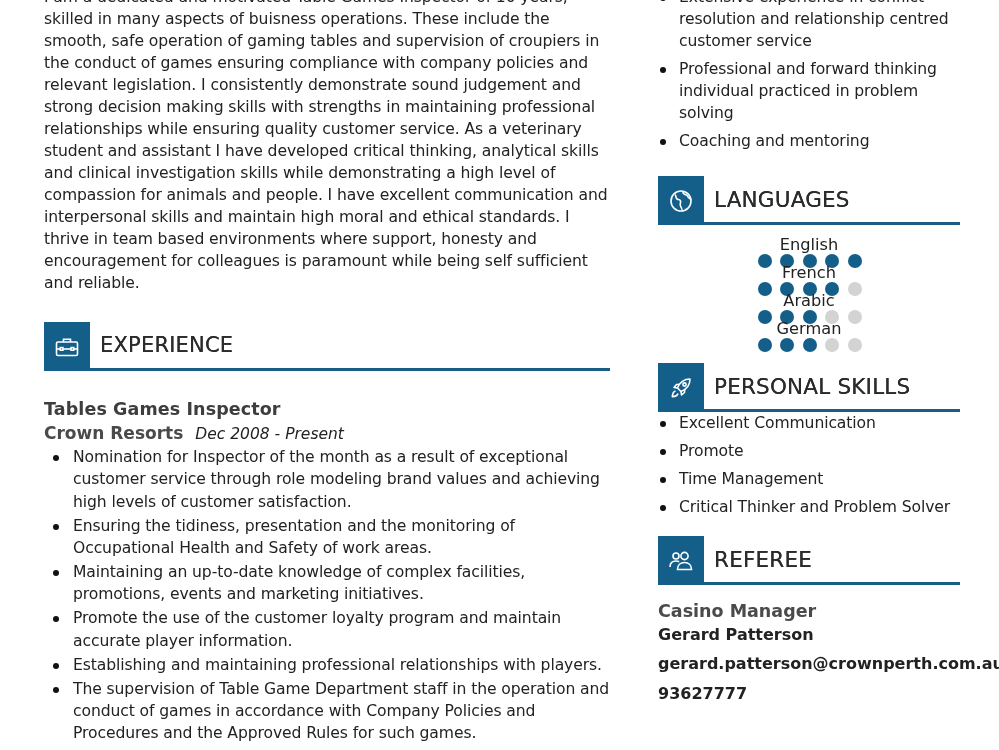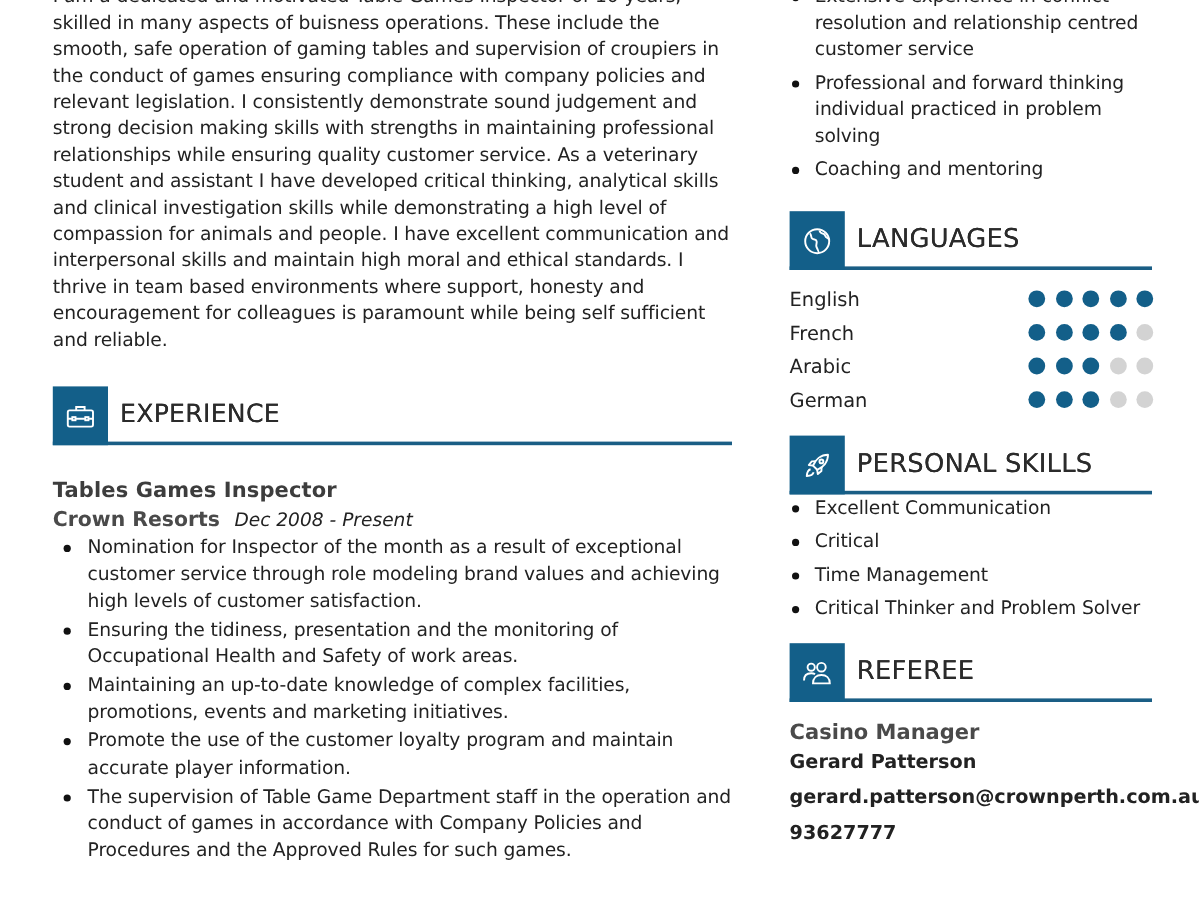--- a/index.html
+++ b/index.html
@@ -124,20 +124,21 @@
     .right ul.bullets li::before { left: 2px; }
     .right .section-head .title { font-size: 21.5px; }
     .lang-head { margin-top: 24px; }
     .lang-list { margin-top: 10px; }
     .lang-row {
       display: flex;
       align-items: center;
       justify-content: space-between;
       height: 28px;
       font-size: 16.2px;
+      flex-direction: column;
     }
     .dots { display: flex; gap: 8.5px; margin-right: -1px; }
     .dot {
       width: 14px; height: 14px;
       border-radius: 50%;
       background: #d3d3d3;
     }
     .dot.on { background: #135f89; }
     .skills-head { margin-top: 16px; }
     .skills-list { margin-top: 15px; }
@@ -183,20 +184,21 @@
       <div class="job-title">Tables Games Inspector</div>
       <div class="job-sub">
         <span class="company">Crown Resorts</span>
         <span class="dates">Dec 2008 -  Present</span>
       </div>
       <ul class="bullets">
         <li>Nomination for Inspector of the month as a result of exceptional customer service through role modeling brand values and achieving high levels of customer satisfaction.</li>
         <li>Ensuring the tidiness, presentation and the monitoring of Occupational Health and Safety of work areas.</li>
         <li>Maintaining an up-to-date knowledge of complex facilities, promotions, events and marketing initiatives.</li>
         <li>Promote the use of the customer loyalty program and maintain accurate player information.</li>
+        <li>Establishing and maintaining professional relationships with players.</li>
         <li>The supervision of Table Game Department staff in the operation and conduct of games in accordance with Company Policies and Procedures and the Approved Rules for such games.</li>
       </ul>
     </div>
   </div>
 
   <div class="right">
     <ul class="bullets">
       <li>Extensive experience in conflict resolution and relationship centred customer service</li>
       <li>Professional and forward thinking individual practiced in problem solving</li>
       <li>Coaching and mentoring</li>
@@ -264,21 +266,21 @@
           <path d="M8.5 12 L5 11.5 L7.5 8.5 L11 8.3"></path>
           <path d="M12 15.5 L12.5 19 L15.5 16.5 L15.7 13"></path>
           <path d="M6.5 15 C4.5 15.5 3.5 18 3.3 20.7 C6 20.5 8.5 19.5 9 17.5"></path>
         </svg>
       </div>
       <span class="title">PERSONAL SKILLS</span>
     </div>
 
     <ul class="bullets skills-list">
       <li>Excellent Communication</li>
-      <li>Critical</li>
+      <li>Promote</li>
       <li>Time Management</li>
       <li>Critical Thinker and Problem Solver</li>
     </ul>
 
     <div class="section-head ref-head">
       <div class="icon-box">
         <svg width="26" height="22" viewBox="0 0 26 22" fill="none" stroke="#ffffff" stroke-width="1.6">
           <circle cx="8" cy="6" r="3"></circle>
           <path d="M2 17 C2 13 4.5 11 8 11 C9.3 11 10.4 11.3 11.2 11.8"></path>
           <circle cx="16.5" cy="6" r="3.6"></circle>

